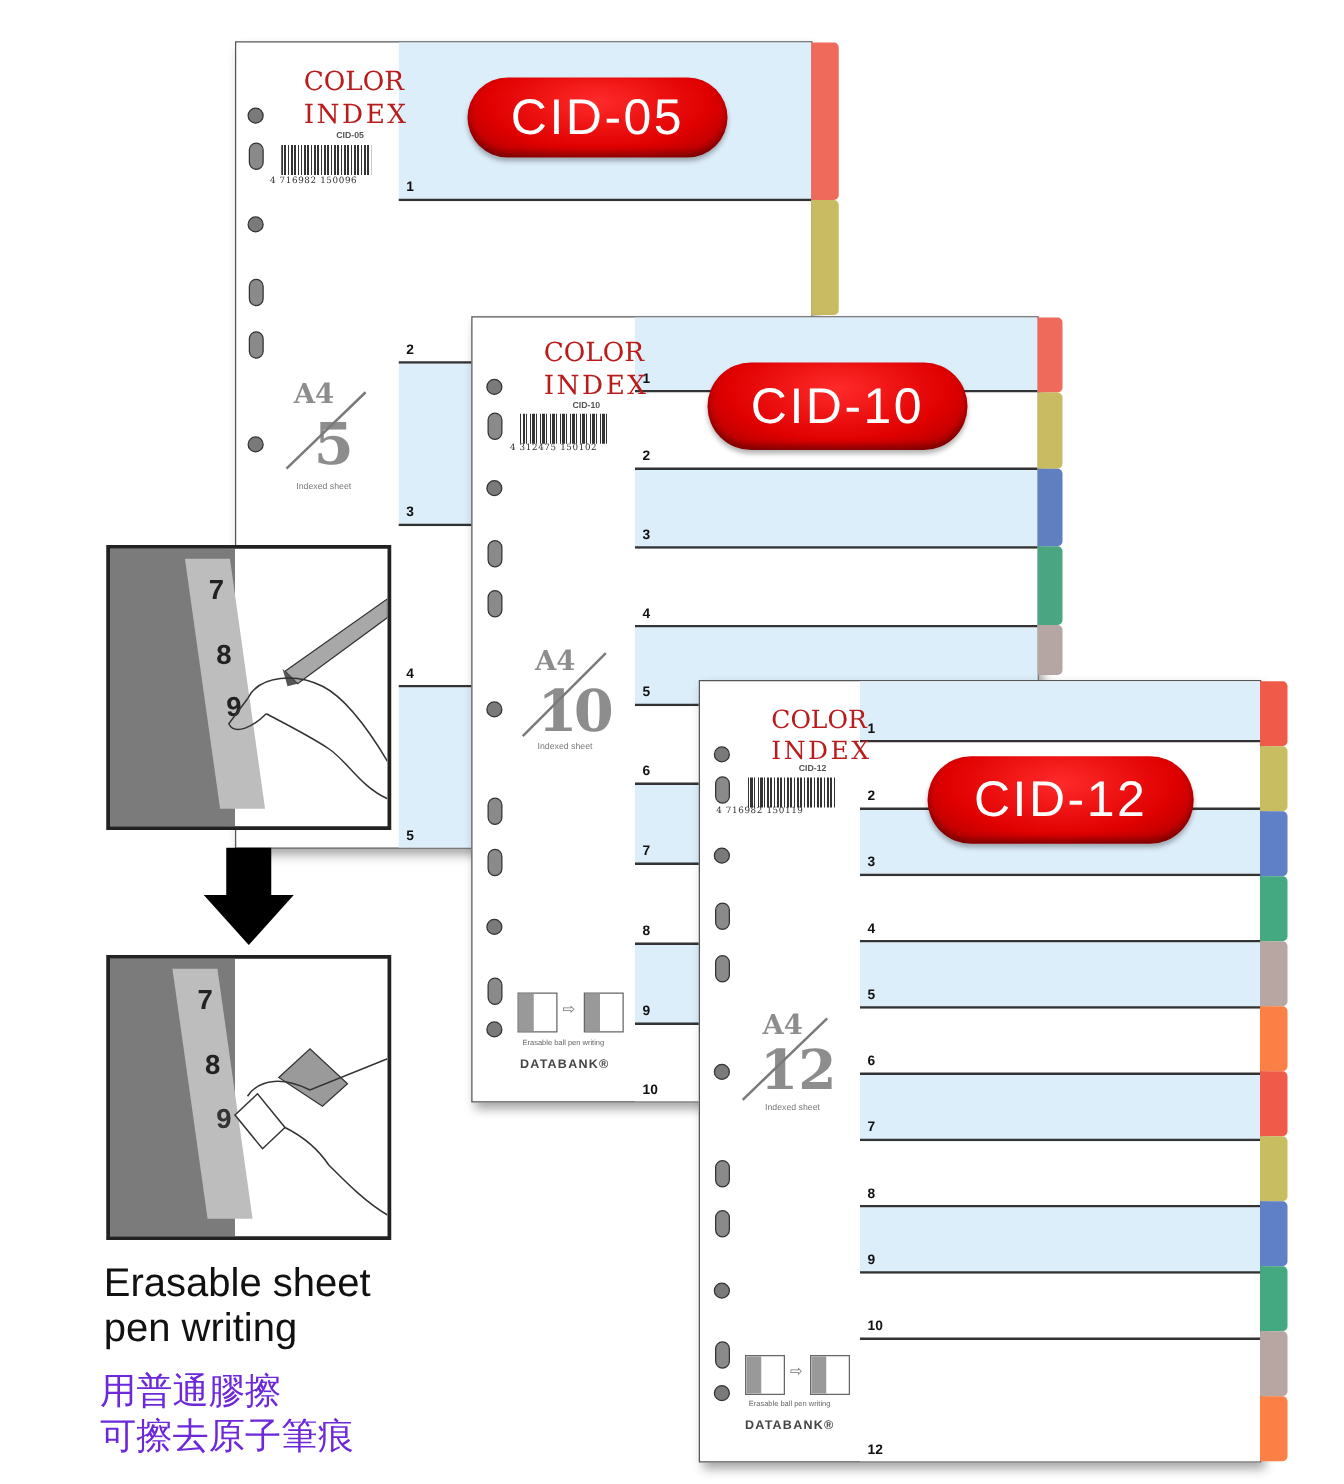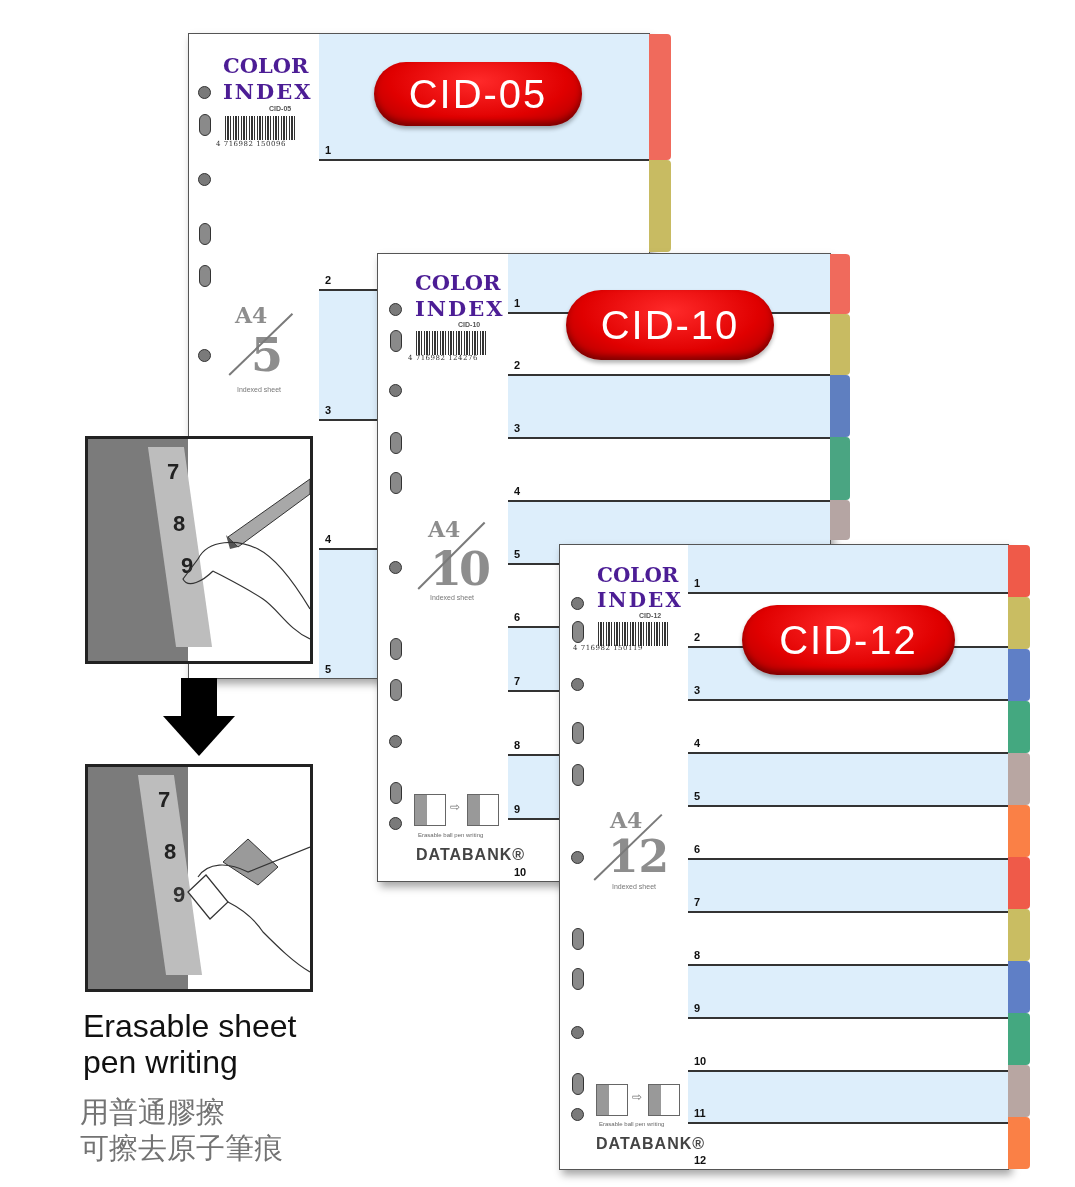--- a/index.html
+++ b/index.html
@@ -4,44 +4,44 @@
 <style>
   html,body{margin:0;padding:0;background:#ffffff;}
   body{width:1075px;height:1187px;position:relative;overflow:hidden;font-family:"Liberation Sans",sans-serif;}
   .sheet{position:absolute;background:#fff;border:1px solid #555;box-shadow:3px 5px 8px rgba(0,0,0,0.35);}
   .sheet .tabarea{position:absolute;top:0;bottom:0;}
   .row{position:absolute;left:0;right:0;border-bottom:2px solid #333;}
   .row.blue{background:#ddeefb;}
   .row.white{background:#ffffff;}
   .row .num{position:absolute;left:6px;bottom:3px;font-size:11px;font-weight:bold;color:#111;}
   .tab{position:absolute;border-top-right-radius:4px;border-bottom-right-radius:4px;}
-  .brand{position:absolute;font-family:"DejaVu Serif",serif;font-weight:bold;color:#4c1d95;line-height:1;}
+  .brand{position:absolute;font-family:"DejaVu Serif",serif;font-weight:normal;color:#b91c1c;line-height:1;margin-left:20px;}
   .cid-small{position:absolute;font-size:7px;font-weight:bold;color:#555;}
   .barcode{position:absolute;height:24px;background:repeating-linear-gradient(90deg,#333 0 1px,#fff 1px 2px,#333 2px 4px,#fff 4px 5px,#333 5px 6px,#fff 6px 8px);}
   .barnum{position:absolute;font-size:7px;color:#333;letter-spacing:0.5px;font-family:"DejaVu Serif",serif;}
   .hole-round{position:absolute;width:11px;height:11px;border-radius:50%;background:#7a7a7a;border:1.5px solid #333;}
   .hole-oval{position:absolute;width:10px;height:20px;border-radius:6px;background:#8a8a8a;border:1.5px solid #333;}
   .a4logo{position:absolute;color:#8d8d8d;}
   .a4logo .a4{position:absolute;font-family:"DejaVu Serif",serif;font-weight:bold;font-size:22px;}
   .a4logo .big{position:absolute;font-family:"DejaVu Serif",serif;font-weight:bold;}
   .a4logo .slash{position:absolute;height:1.5px;background:#7a7a7a;transform-origin:left center;}
   .a4logo .caption{position:absolute;font-size:7px;color:#777;white-space:nowrap;}
   .pill{position:absolute;background:radial-gradient(ellipse at 50% 30%,#ff2a2a 0%,#e00000 60%,#a60000 100%);border-radius:40px;color:#fff;font-size:40px;text-align:center;box-shadow:inset 0 -4px 6px rgba(0,0,0,0.35),0 3px 4px rgba(0,0,0,0.3);letter-spacing:2px;}
   .mini-illus{position:absolute;width:30px;height:30px;border:1px solid #666;background:#fff;overflow:hidden;}
   .mini-illus .g{position:absolute;left:0;top:0;width:12px;height:30px;background:#999;}
   .mini-arrow{position:absolute;font-size:12px;color:#777;}
   .erase-cap{position:absolute;font-size:6px;color:#666;white-space:nowrap;}
-  .databank{position:absolute;font-size:16px;font-weight:bold;color:#444;letter-spacing:1px;}
+  .databank{position:absolute;font-size:10px;font-weight:bold;color:#444;letter-spacing:1px;}
   .illus{position:absolute;width:222px;background:#fff;border:3px solid #222;overflow:hidden;}
   .illus .dark{position:absolute;left:0;top:0;width:100px;height:100%;background:#7b7b7b;clip-path:polygon(0 0,100% 0,115% 100%,0 100%);}
   .illus .tabcol{position:absolute;top:8px;width:36px;height:200px;background:#bdbdbd;transform:skewX(8deg);}
   .illus .tabnum{position:absolute;font-size:22px;font-weight:bold;color:#222;}
   .arrow-down{position:absolute;}
   .caption-en{position:absolute;left:83px;font-size:32px;color:#111;line-height:36px;}
-  .caption-zh{position:absolute;left:80px;font-size:29px;color:#737373;line-height:36px;font-family:"DejaVu Sans",sans-serif;}
+  .caption-zh{position:absolute;left:80px;font-size:29px;color:#6d28d9;line-height:36px;font-family:"DejaVu Sans",sans-serif;}
 </style>
 </head>
 <body>
 
 <div class="sheet" style="left:188px;top:33px;width:460px;height:644px;">
   <div class="tabarea" style="left:130px;right:0;">
     <div class="row blue" style="top:0;height:125px;">
         <span class="num">1</span>
       </div>
     <div class="row white" style="top:127px;height:128px;">
@@ -119,21 +119,21 @@
   <div class="tab" style="left:452px;top:0;width:20px;height:60px;background:#f06a5c;"></div>
   <div class="tab" style="left:452px;top:60px;width:20px;height:61px;background:#c8bb62;"></div>
   <div class="tab" style="left:452px;top:121px;width:20px;height:62px;background:#5f7fc0;"></div>
   <div class="tab" style="left:452px;top:183px;width:20px;height:63px;background:#4aa582;"></div>
   <div class="tab" style="left:452px;top:246px;width:20px;height:40px;background:#b5a5a3;"></div>
 
   <div class="brand" style="left:37px;top:18px;font-size:21px;">COLOR</div>
   <div class="brand" style="left:37px;top:44px;font-size:21px;letter-spacing:2px;">INDEX</div>
   <div class="cid-small" style="left:80px;top:67px;">CID-10</div>
   <div class="barcode" style="left:38px;top:77px;width:72px;"></div>
-  <div class="barnum" style="left:30px;top:100px;">4 716982 124276</div>
+  <div class="barnum" style="left:30px;top:100px;">4 312475 150102</div>
 
   <div class="hole-round" style="left:11px;top:49px;"></div>
   <div class="hole-oval" style="left:12px;top:76px;"></div>
   <div class="hole-round" style="left:11px;top:130px;"></div>
   <div class="hole-oval" style="left:12px;top:178px;"></div>
   <div class="hole-oval" style="left:12px;top:218px;"></div>
   <div class="hole-round" style="left:11px;top:307px;"></div>
   <div class="hole-oval" style="left:12px;top:384px;"></div>
   <div class="hole-oval" style="left:12px;top:425px;"></div>
   <div class="hole-round" style="left:11px;top:481px;"></div>
@@ -184,23 +184,20 @@
         <span class="num">7</span>
       </div>
     <div class="row white" style="top:368px;height:51px;">
         <span class="num">8</span>
       </div>
     <div class="row blue" style="top:421px;height:51px;">
         <span class="num">9</span>
       </div>
     <div class="row white" style="top:474px;height:51px;">
         <span class="num">10</span>
-      </div>
-    <div class="row blue" style="top:527px;height:50px;">
-        <span class="num">11</span>
       </div>
     <div class="row white" style="top:579px;height:45px;border-bottom:none;">
         <span class="num">12</span>
       </div>
   </div>
   <div id="tabs12">
       <div class="tab" style="left: 448px; top: 0px; width: 22px; height: 52px; background: rgb(239, 90, 73);"></div>
       <div class="tab" style="left: 448px; top: 52px; width: 22px; height: 52px; background: rgb(201, 189, 98);"></div>
       <div class="tab" style="left: 448px; top: 104px; width: 22px; height: 52px; background: rgb(95, 127, 198);"></div>
       <div class="tab" style="left: 448px; top: 156px; width: 22px; height: 52px; background: rgb(68, 168, 128);"></div>

